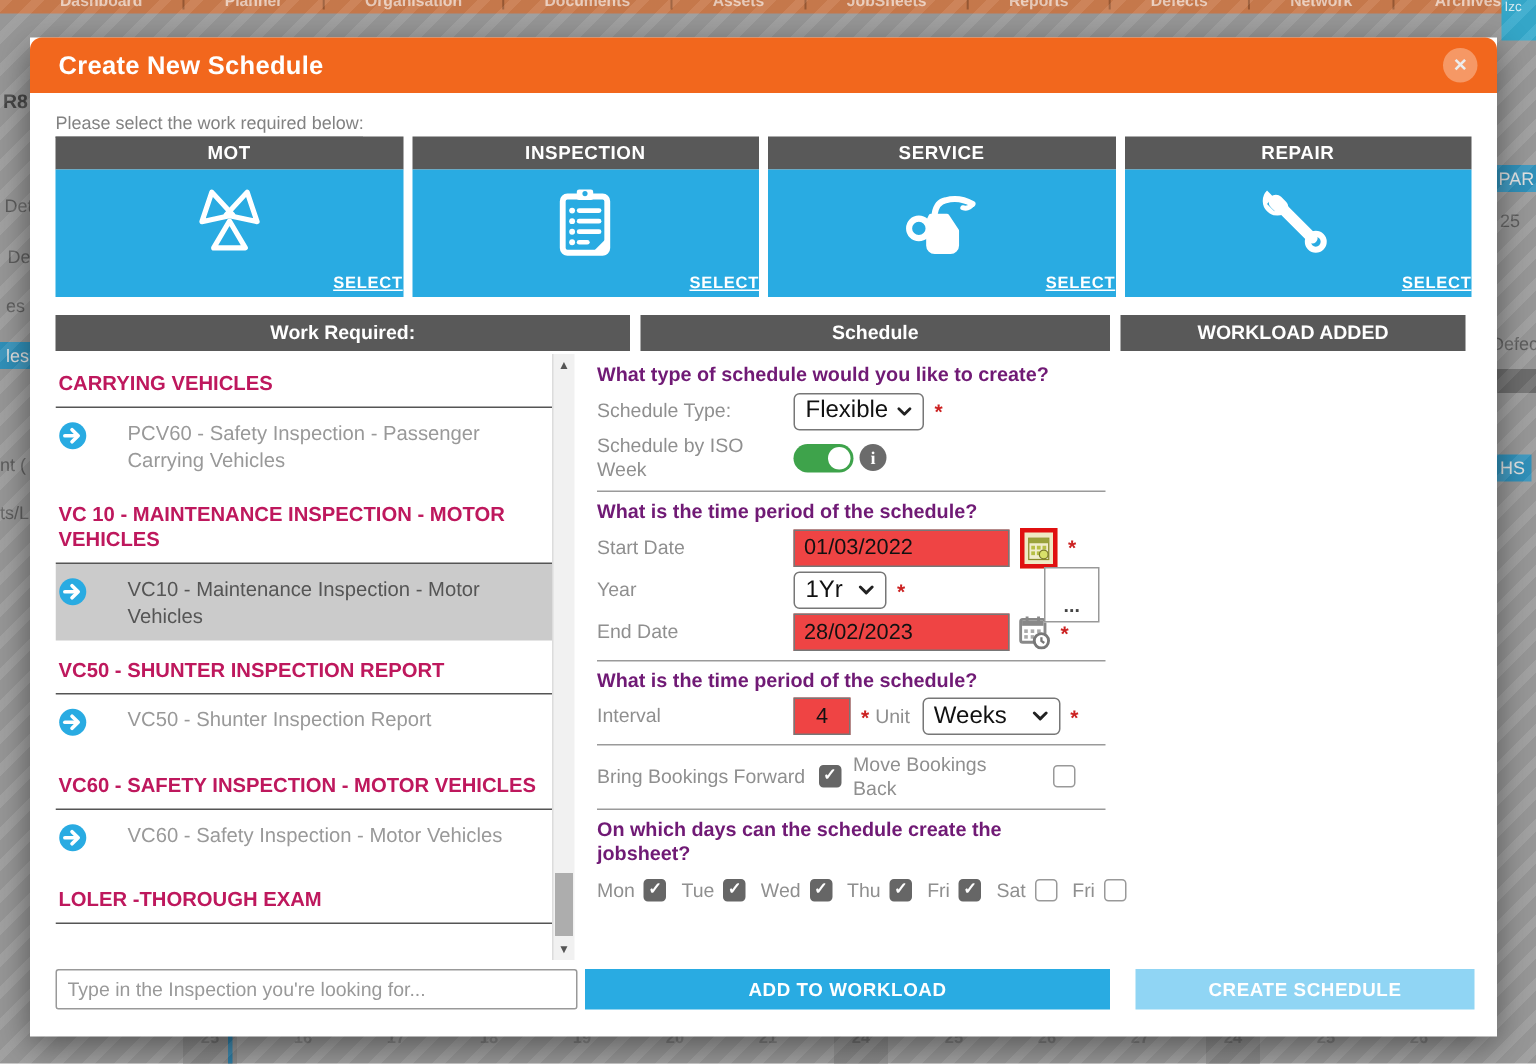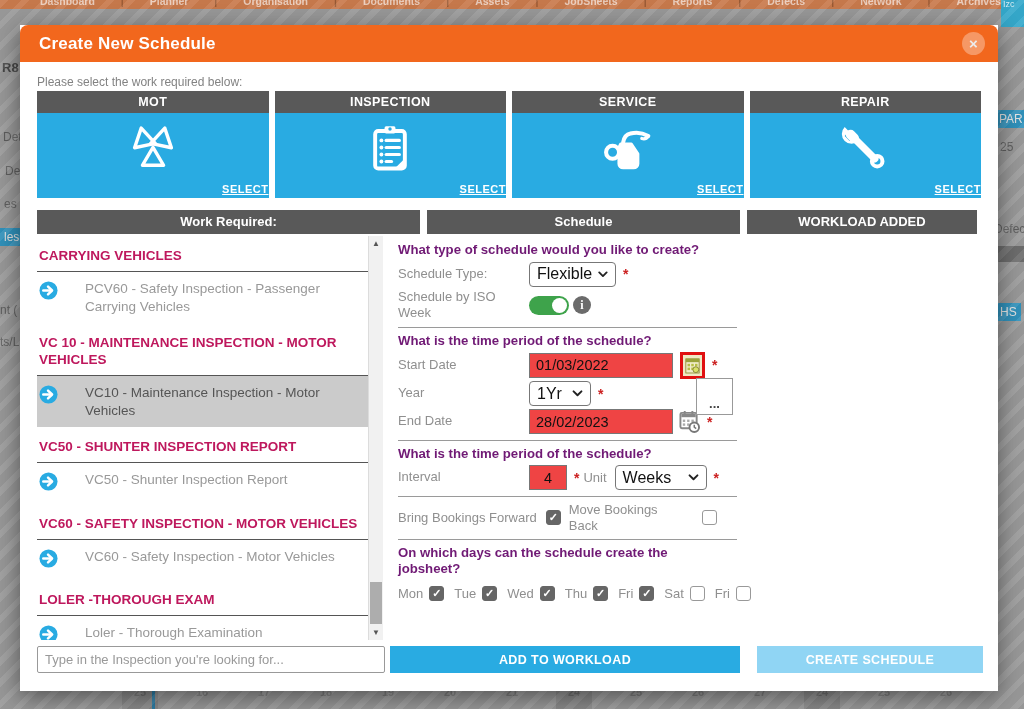--- a/index.html
+++ b/index.html
@@ -252,30 +252,20 @@
           <span class="wl-icon"><svg viewBox="0 0 20 20" width="19" height="19">
               <circle cx="10" cy="10" r="9.5" fill="#29ABE2"></circle>
               <g stroke="#fff" stroke-width="2.6" fill="none" stroke-linecap="round" stroke-linejoin="round">
                 <line x1="4.5" y1="10" x2="12.5" y2="10"></line>
                 <polyline points="9.5,5.8 13.8,10 9.5,14.2"></polyline>
               </g>
             </svg></span>
           <span>VC60 - Safety Inspection - Motor Vehicles</span>
         </div>
         <div class="wl-header">LOLER -THOROUGH EXAM</div>
-        <div class="wl-item">
-          <span class="wl-icon"><svg viewBox="0 0 20 20" width="19" height="19">
-              <circle cx="10" cy="10" r="9.5" fill="#29ABE2"></circle>
-              <g stroke="#fff" stroke-width="2.6" fill="none" stroke-linecap="round" stroke-linejoin="round">
-                <line x1="4.5" y1="10" x2="12.5" y2="10"></line>
-                <polyline points="9.5,5.8 13.8,10 9.5,14.2"></polyline>
-              </g>
-            </svg></span>
-          <span>Loler - Thorough Examination</span>
-        </div>
       </div>
     <div class="wl-scroll">
       <div class="wl-up"></div>
       <div class="wl-thumb"></div>
       <div class="wl-down"></div>
     </div>
   </div>
 
   <div class="sched-col">
     <div class="q">What type of schedule would you like to create?</div>

